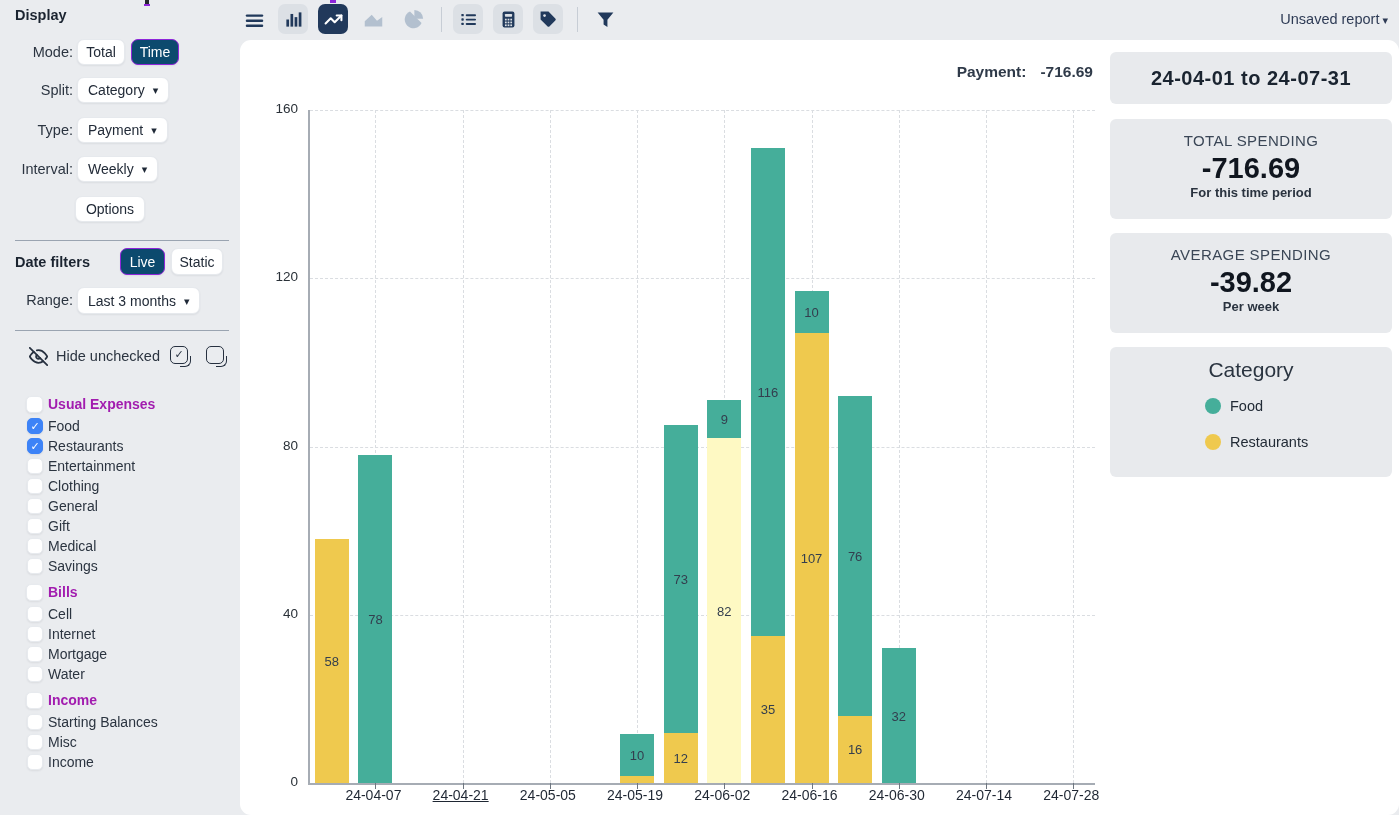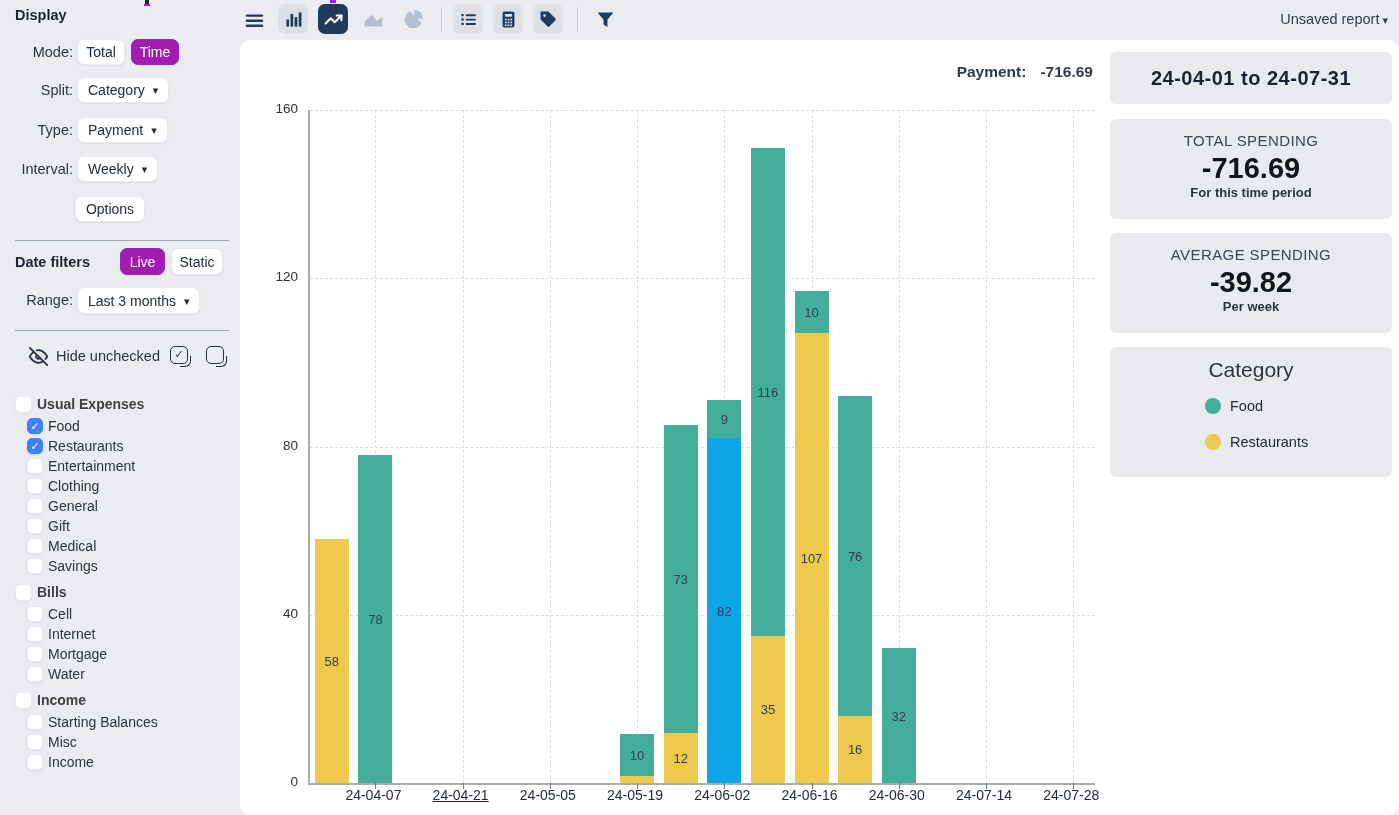--- a/index.html
+++ b/index.html
@@ -12,39 +12,39 @@
   
   .sidebar{position:absolute;left:0;top:0;width:240px;height:815px;}
   .side-title{position:absolute;left:15px;font-weight:bold;font-size:14.5px;color:#1B2430;}
   .ctl-label{position:absolute;left:0;width:73px;text-align:right;font-size:14.5px;color:#2B3440;}
   .btn{
     position:absolute;height:26px;border-radius:7px;background:#FFFFFF;
     border:1px solid #E6E9ED;box-shadow:0 1px 2px rgba(20,30,50,.07);
     font-size:14px;color:#222B38;display:flex;align-items:center;justify-content:center;
     padding:0 11px;box-sizing:border-box;cursor:pointer;
   }
-  .btn.purple{background:#a21caf;border-color:#8E26D9;color:#FFFFFF;}
+  .btn.purple{background:#0c4a6e;border-color:#8E26D9;color:#FFFFFF;}
   .select{
     position:absolute;height:26px;border-radius:7px;background:#FFFFFF;
     border:1px solid #E6E9ED;box-shadow:0 1px 2px rgba(20,30,50,.07);
     font-size:14px;color:#222B38;display:flex;align-items:center;gap:8px;
     padding:0 10px;box-sizing:border-box;cursor:pointer;
   }
   .select::after{content:"▾";font-size:11px;color:#1F2937;margin-top:1px;}
   .sep{position:absolute;left:15px;width:214px;border-top:1px solid #9AA4B1;}
   .hide-row{position:absolute;left:0;top:346px;width:240px;height:22px;}
   .hide-label{position:absolute;left:56px;top:2px;font-size:14.5px;color:#2B3440;}
   .sq-icon{position:absolute;top:0;width:16px;height:16px;border:1.7px solid #273140;border-radius:5px;
     font-size:11px;font-weight:bold;color:#273140;text-align:center;line-height:15px;}
   .sq-icon::after{content:"";position:absolute;right:-4px;bottom:-4px;width:10px;height:10px;
     border-right:1.7px solid #273140;border-bottom:1.7px solid #273140;border-bottom-right-radius:6px;}
   
   .tree{position:absolute;left:0;top:388px;width:240px;}
   .tree-row{display:flex;align-items:center;height:20px;padding-left:27px;gap:5px;font-size:14px;color:#2B3440;cursor:pointer;}
-  .tree-row.parent{height:24px;padding-left:15px;margin-top:4px;font-weight:bold;color:#404040;}
+  .tree-row.parent{height:24px;padding-left:26px;margin-top:4px;font-weight:bold;color:#a21caf;}
   .cb{width:16px;height:16px;border-radius:5px;background:#FFFFFF;border:1px solid #E7EAEE;
      box-shadow:0 1px 2px rgba(20,30,50,.08);box-sizing:border-box;flex:0 0 auto;
      font-size:11px;font-weight:bold;color:#fff;text-align:center;line-height:14px;}
   .tree-row.parent .cb{width:17px;height:17px;}
   .cb.checked{background:#3D83F7;border-color:#3D83F7;line-height:15px;}
   
   .topbar{position:absolute;left:240px;top:0;width:1159px;height:40px;}
   .icon-btn{position:absolute;top:4px;width:30px;height:30px;border-radius:7px;background:#DCE0E5;
     display:flex;align-items:center;justify-content:center;cursor:pointer;}
   .icon-btn.dark{background:#21395B;}
@@ -329,21 +329,21 @@
       <div class="seg" style="left: 310.083px; bottom: 0px; height: 7.10856px; background: rgb(239, 201, 78);"></div>
       <div class="seg" style="left: 310.083px; bottom: 7.10856px; height: 42.0625px; background: rgb(69, 174, 154);">
         <div class="segval">10</div>
       </div>
       <div class="seg" style="left: 353.694px; bottom: 0px; height: 50.475px; background: rgb(239, 201, 78);">
         <div class="segval">12</div>
       </div>
       <div class="seg" style="left: 353.694px; bottom: 50.475px; height: 307.056px; background: rgb(69, 174, 154);">
         <div class="segval">73</div>
       </div>
-      <div class="seg" style="left: 397.306px; bottom: 0px; height: 344.912px; background: #0ea5e9;">
+      <div class="seg" style="left: 397.306px; bottom: 0px; height: 344.912px; background: #fef9c3;">
         <div class="segval">82</div>
       </div>
       <div class="seg" style="left: 397.306px; bottom: 344.912px; height: 37.8562px; background: rgb(69, 174, 154);">
         <div class="segval">9</div>
       </div>
       <div class="seg" style="left: 440.917px; bottom: 0px; height: 147.219px; background: rgb(239, 201, 78);">
         <div class="segval">35</div>
       </div>
       <div class="seg" style="left: 440.917px; bottom: 147.219px; height: 487.925px; background: rgb(69, 174, 154);">
         <div class="segval">116</div>

